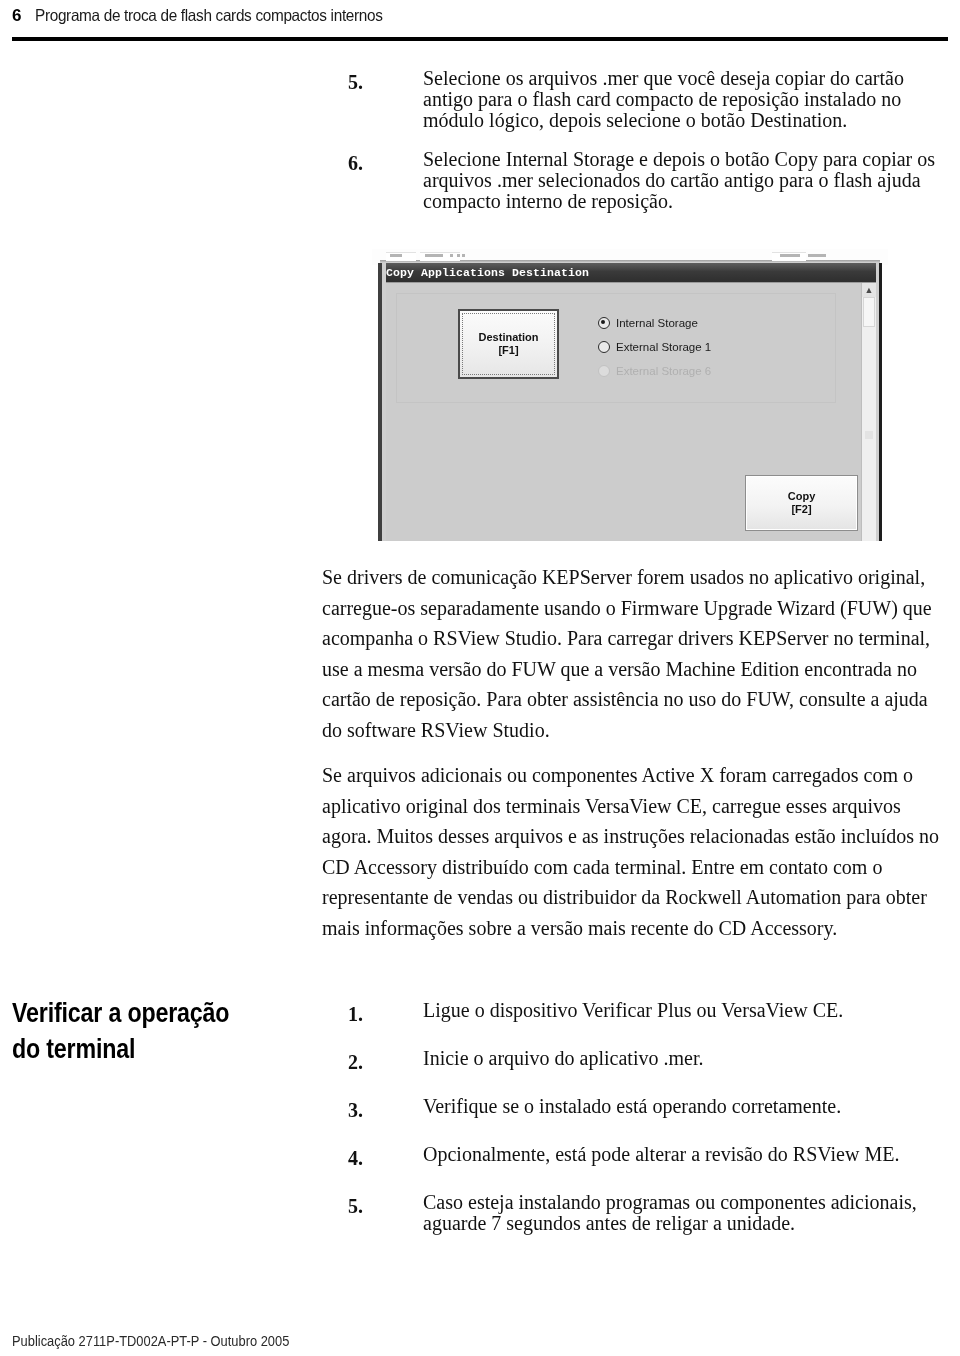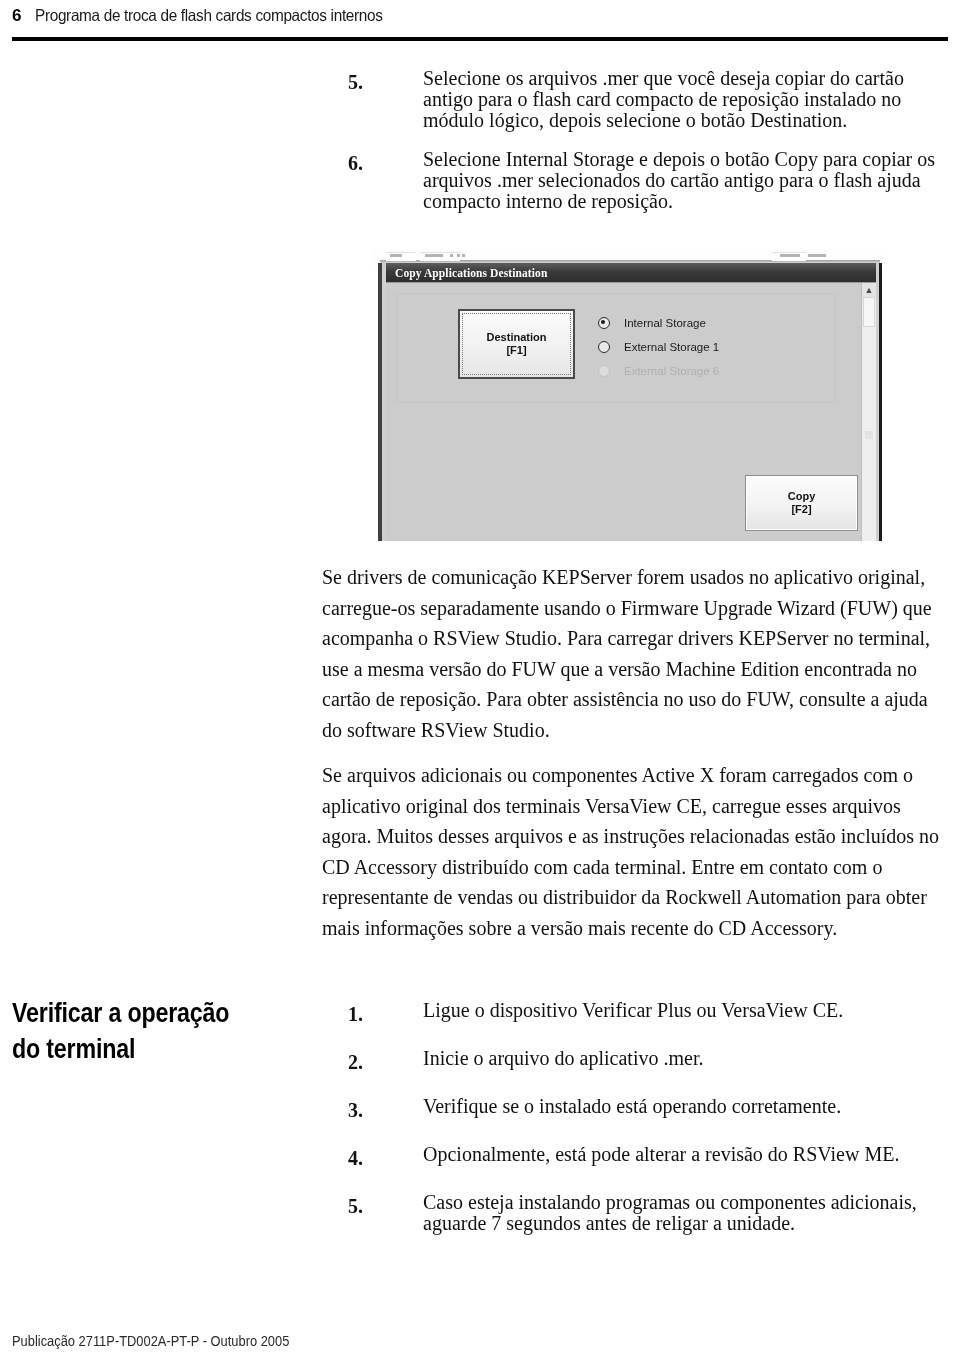--- a/index.html
+++ b/index.html
@@ -139,25 +139,24 @@
   }
   #title-bar {
     height: 19px;
     flex: 0 0 19px;
     background: linear-gradient(to bottom, #5d5d5d 0%, #3a3a3a 45%, #2e2e2e 100%);
     display: flex;
     align-items: center;
     position: relative;
   }
   #title-bar-text {
-    font-family: Liberation Serif, serif;
+    font-family: Liberation Mono, monospace;
     font-size: 11.5px;
     font-weight: bold;
     color: #ffffff;
-    padding-left: 9px;
     letter-spacing: 0.1px;
     white-space: nowrap;
   }
   #dialog-body {
     flex: 1;
     position: relative;
     background: #cccccc;
     border-top: 1px solid #9a9a9a;
   }
   #group-panel {
@@ -165,21 +164,21 @@
     left: 10px; top: 10px;
     width: 440px;
     height: 110px;
     border: 1px solid #c4c4c4;
     box-sizing: border-box;
   }
 
   #destination-button {
     position: absolute;
     left: 72px; top: 26px;
-    width: 117px;
+    width: 101px;
     height: 70px;
     background: linear-gradient(to bottom, #fbfbfb 0%, #f2f2f2 50%, #e6e6e6 100%);
     border: 2px solid #4a4a4a;
     box-sizing: border-box;
     display: flex;
     align-items: center;
     justify-content: center;
     flex-direction: column;
   }
   #destination-button::before {
@@ -202,21 +201,21 @@
 
   #radio-group {
     position: absolute;
     left: 212px; top: 28px;
     width: 200px;
   }
   .radio-row {
     display: flex;
     align-items: center;
     height: 24px;
-    gap: 14px;
+    gap: 6px;
   }
   .radio-mark {
     width: 12px; height: 12px;
     border-radius: 50%;
     border: 1.6px solid #2b2b2b;
     background: #e9e9e9;
     box-sizing: border-box;
     position: relative;
     flex: 0 0 12px;
   }

